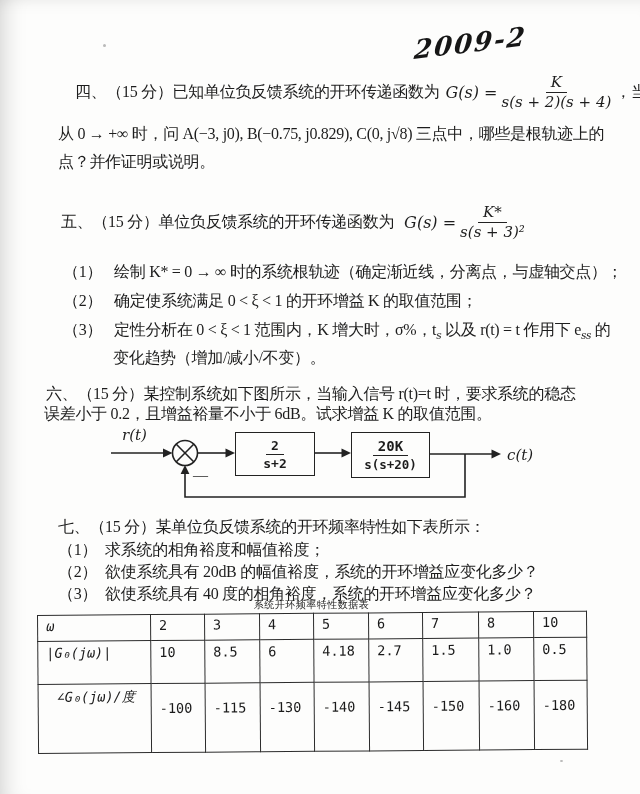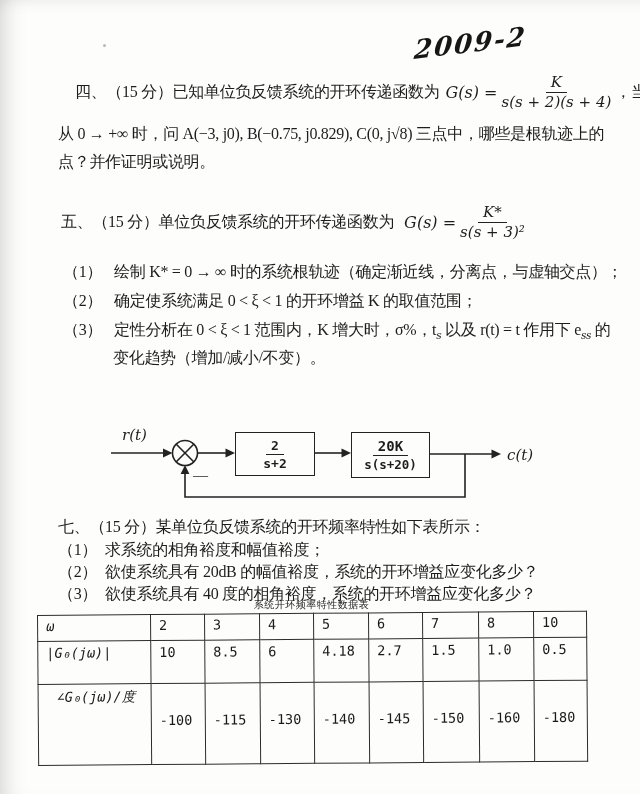--- a/index.html
+++ b/index.html
@@ -50,21 +50,21 @@
   }
   table.freq td{
     border:1.4px solid #2c2c2c;
     vertical-align:top;
     padding:2px 2px 0 8px;
     font-family:"DejaVu Sans Mono","Liberation Mono",monospace;
     font-size:13.5px;color:#1a1a1a;overflow:hidden;
   }
   tr.r-omega td{height:23px;}
   tr.r-mag td{height:39px;padding-top:3px;}
-  tr.r-phase td{height:52px;padding-top:28px;}
+  tr.r-phase td{height:52px;padding-top:16px;}
   td.rowlab{font-family:"DejaVu Serif",serif;font-style:italic;font-size:15px;}
   tr.r-phase td.rowlab{padding-left:18px;padding-top:4px;}
   .tbl-title{font-size:10px;letter-spacing:.5px;text-align:center;}
   .speck{position:absolute;background:rgba(60,60,60,.35);border-radius:50%;}
 </style>
 </head>
 <body>
 
 <div class="page">
 
@@ -102,20 +102,22 @@
   <div class="abs itemrow cjk" style="left:63px;top:291px;">
     <span class="item-no">（2）</span>
     <span>确定使系统满足 0 &lt; ξ &lt; 1 的开环增益 K 的取值范围；</span>
   </div>
   <div class="abs itemrow cjk" style="left:63px;top:320px;">
     <span class="item-no">（3）</span>
     <span><span>定性分析在 0 &lt; ξ &lt; 1 范围内，K 增大时，σ%，t</span><sub class="ss">s</sub><span> 以及 r(t) = t 作用下 e</span><sub class="ss">ss</sub><span> 的</span></span>
   </div>
   <div class="abs cjk" style="left:113px;top:348px;">变化趋势（增加/减小/不变）。</div>
 
+  <div class="abs cjk" style="left:46px;top:384px;">六、（15 分）某控制系统如下图所示，当输入信号 r(t)=t 时，要求系统的稳态</div>
+  <div class="abs cjk" style="left:44px;top:404px;">误差小于 0.2，且增益裕量不小于 6dB。试求增益 K 的取值范围。</div>
 
   <svg class="abs" style="left:0;top:415px;" width="640" height="105" viewBox="0 415 640 105">
     <g stroke="#222" stroke-width="1.6" fill="none">
 
       <line x1="111" y1="453" x2="165" y2="453"></line>
 
       <circle cx="185" cy="453" r="12.5"></circle>
       <line x1="176.3" y1="444.3" x2="193.7" y2="461.7"></line>
       <line x1="193.7" y1="444.3" x2="176.3" y2="461.7"></line>
 

